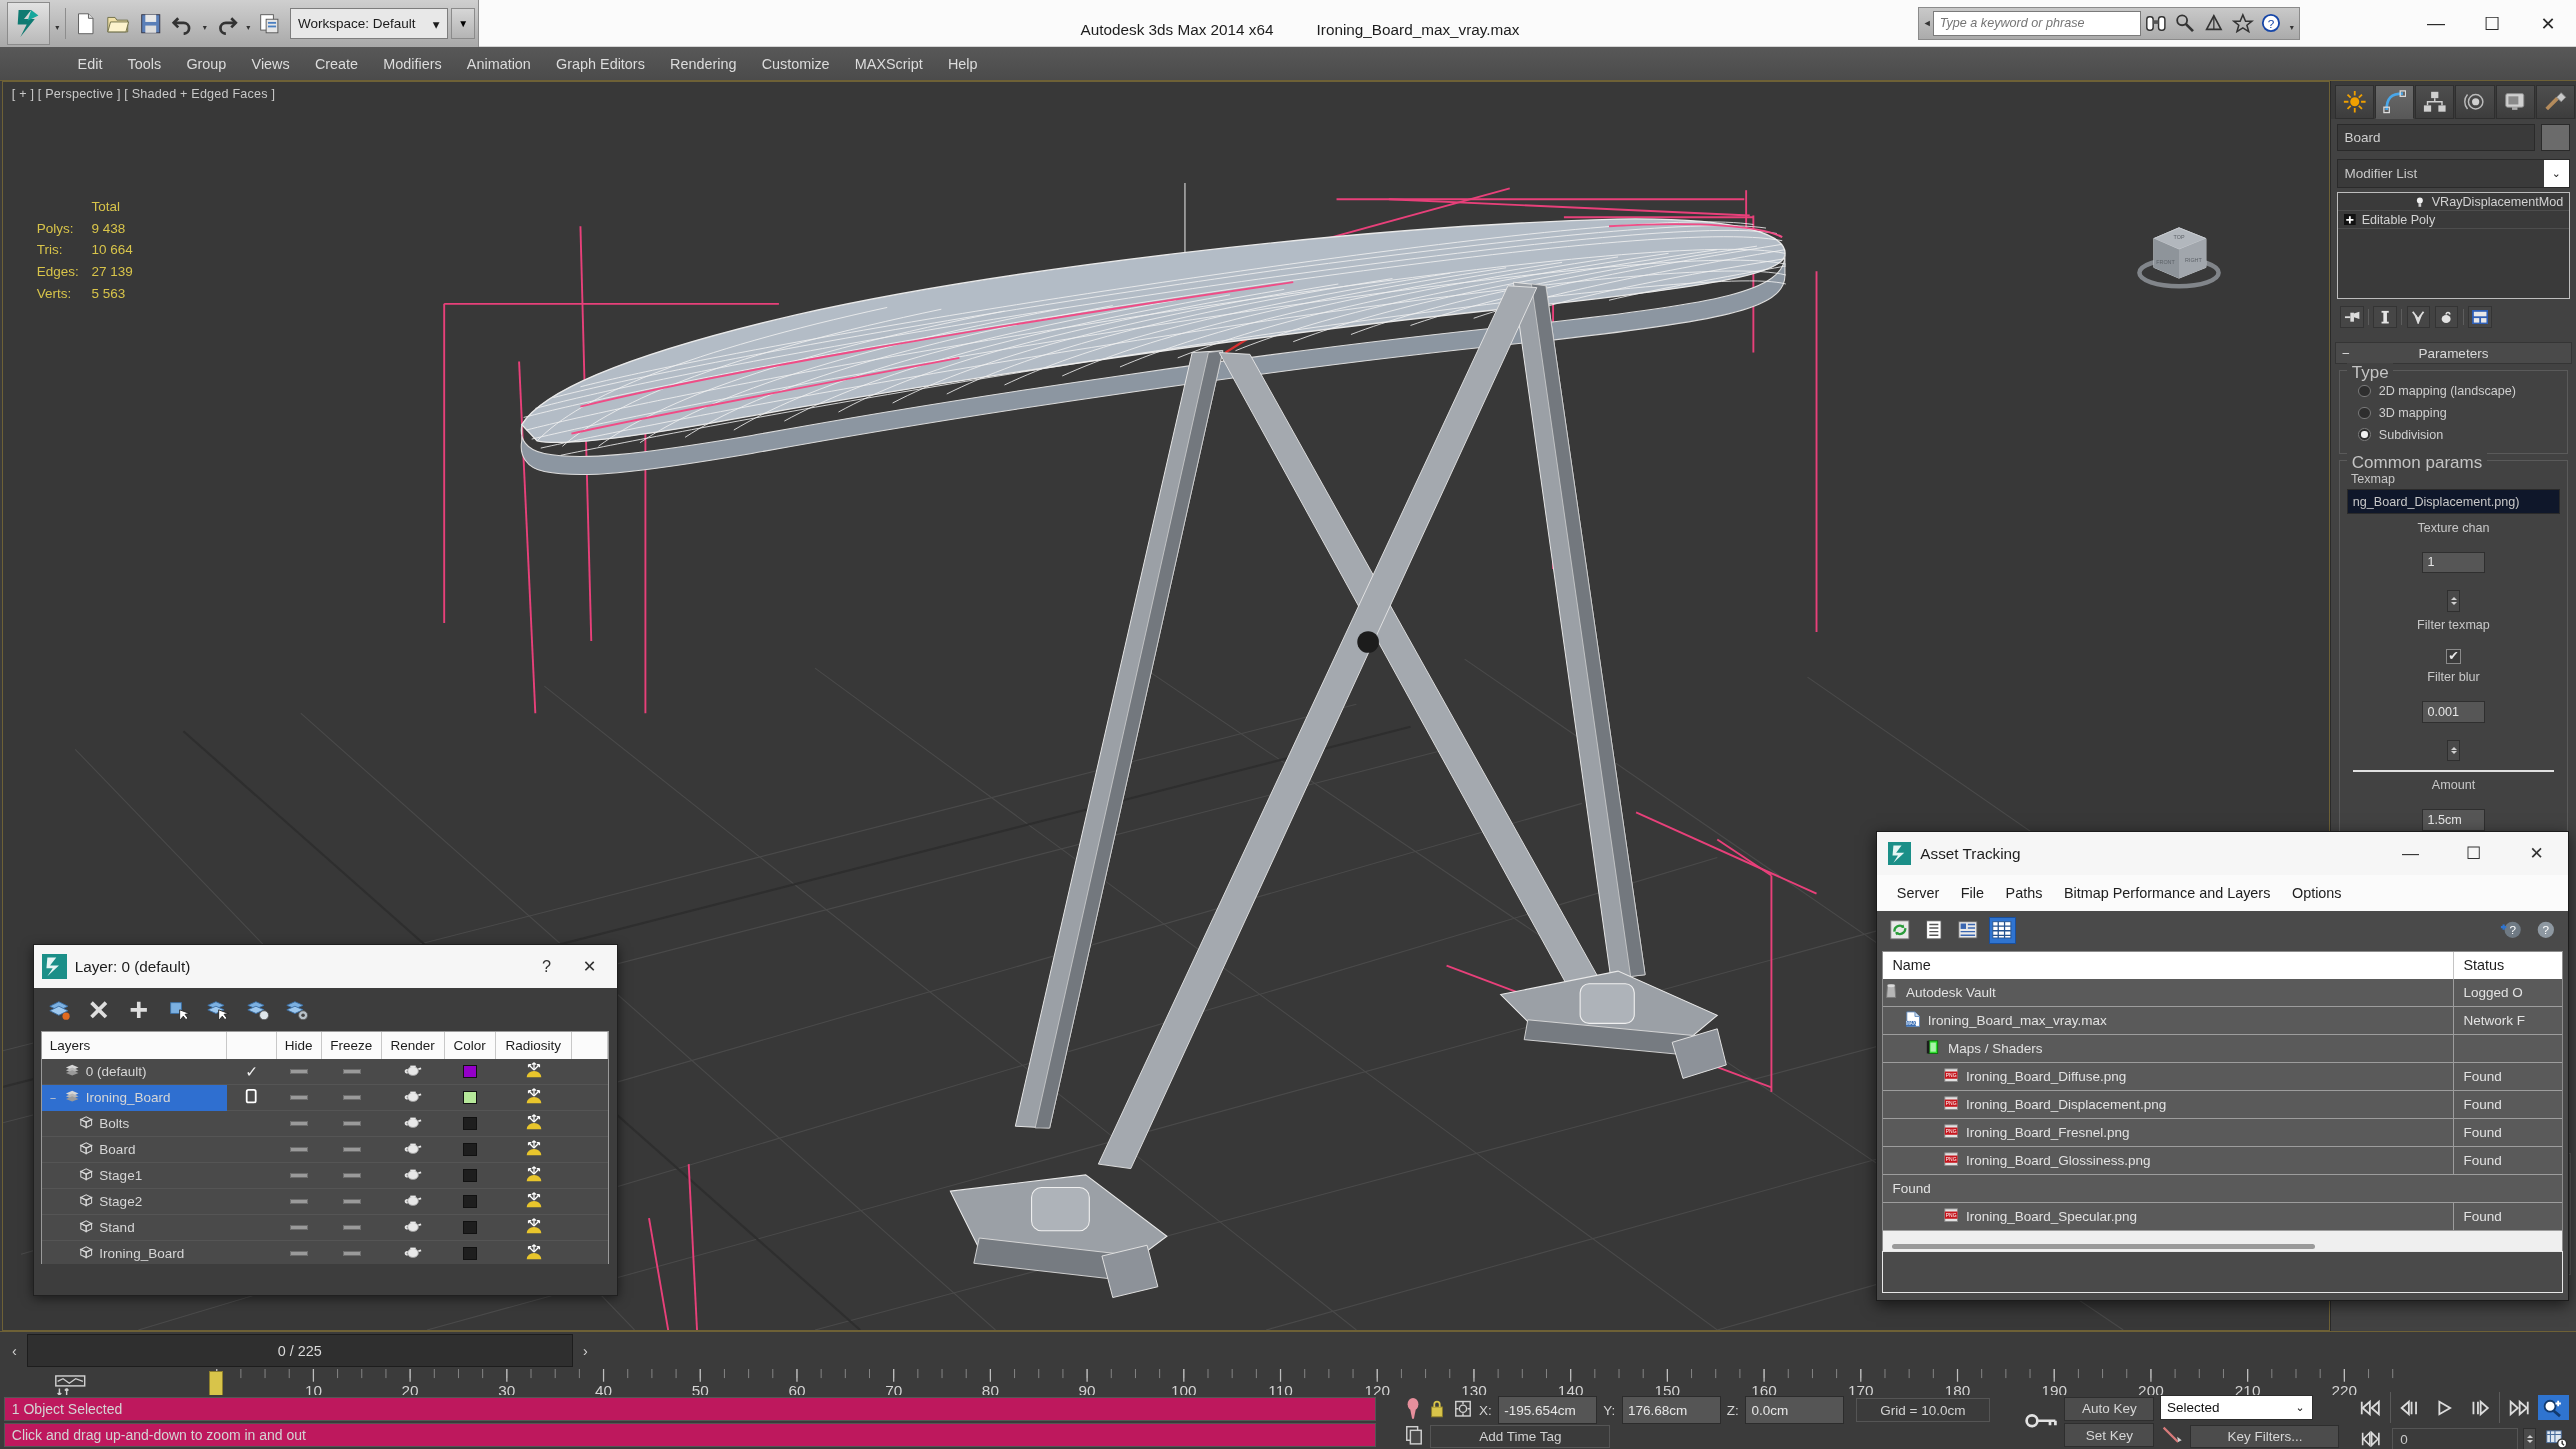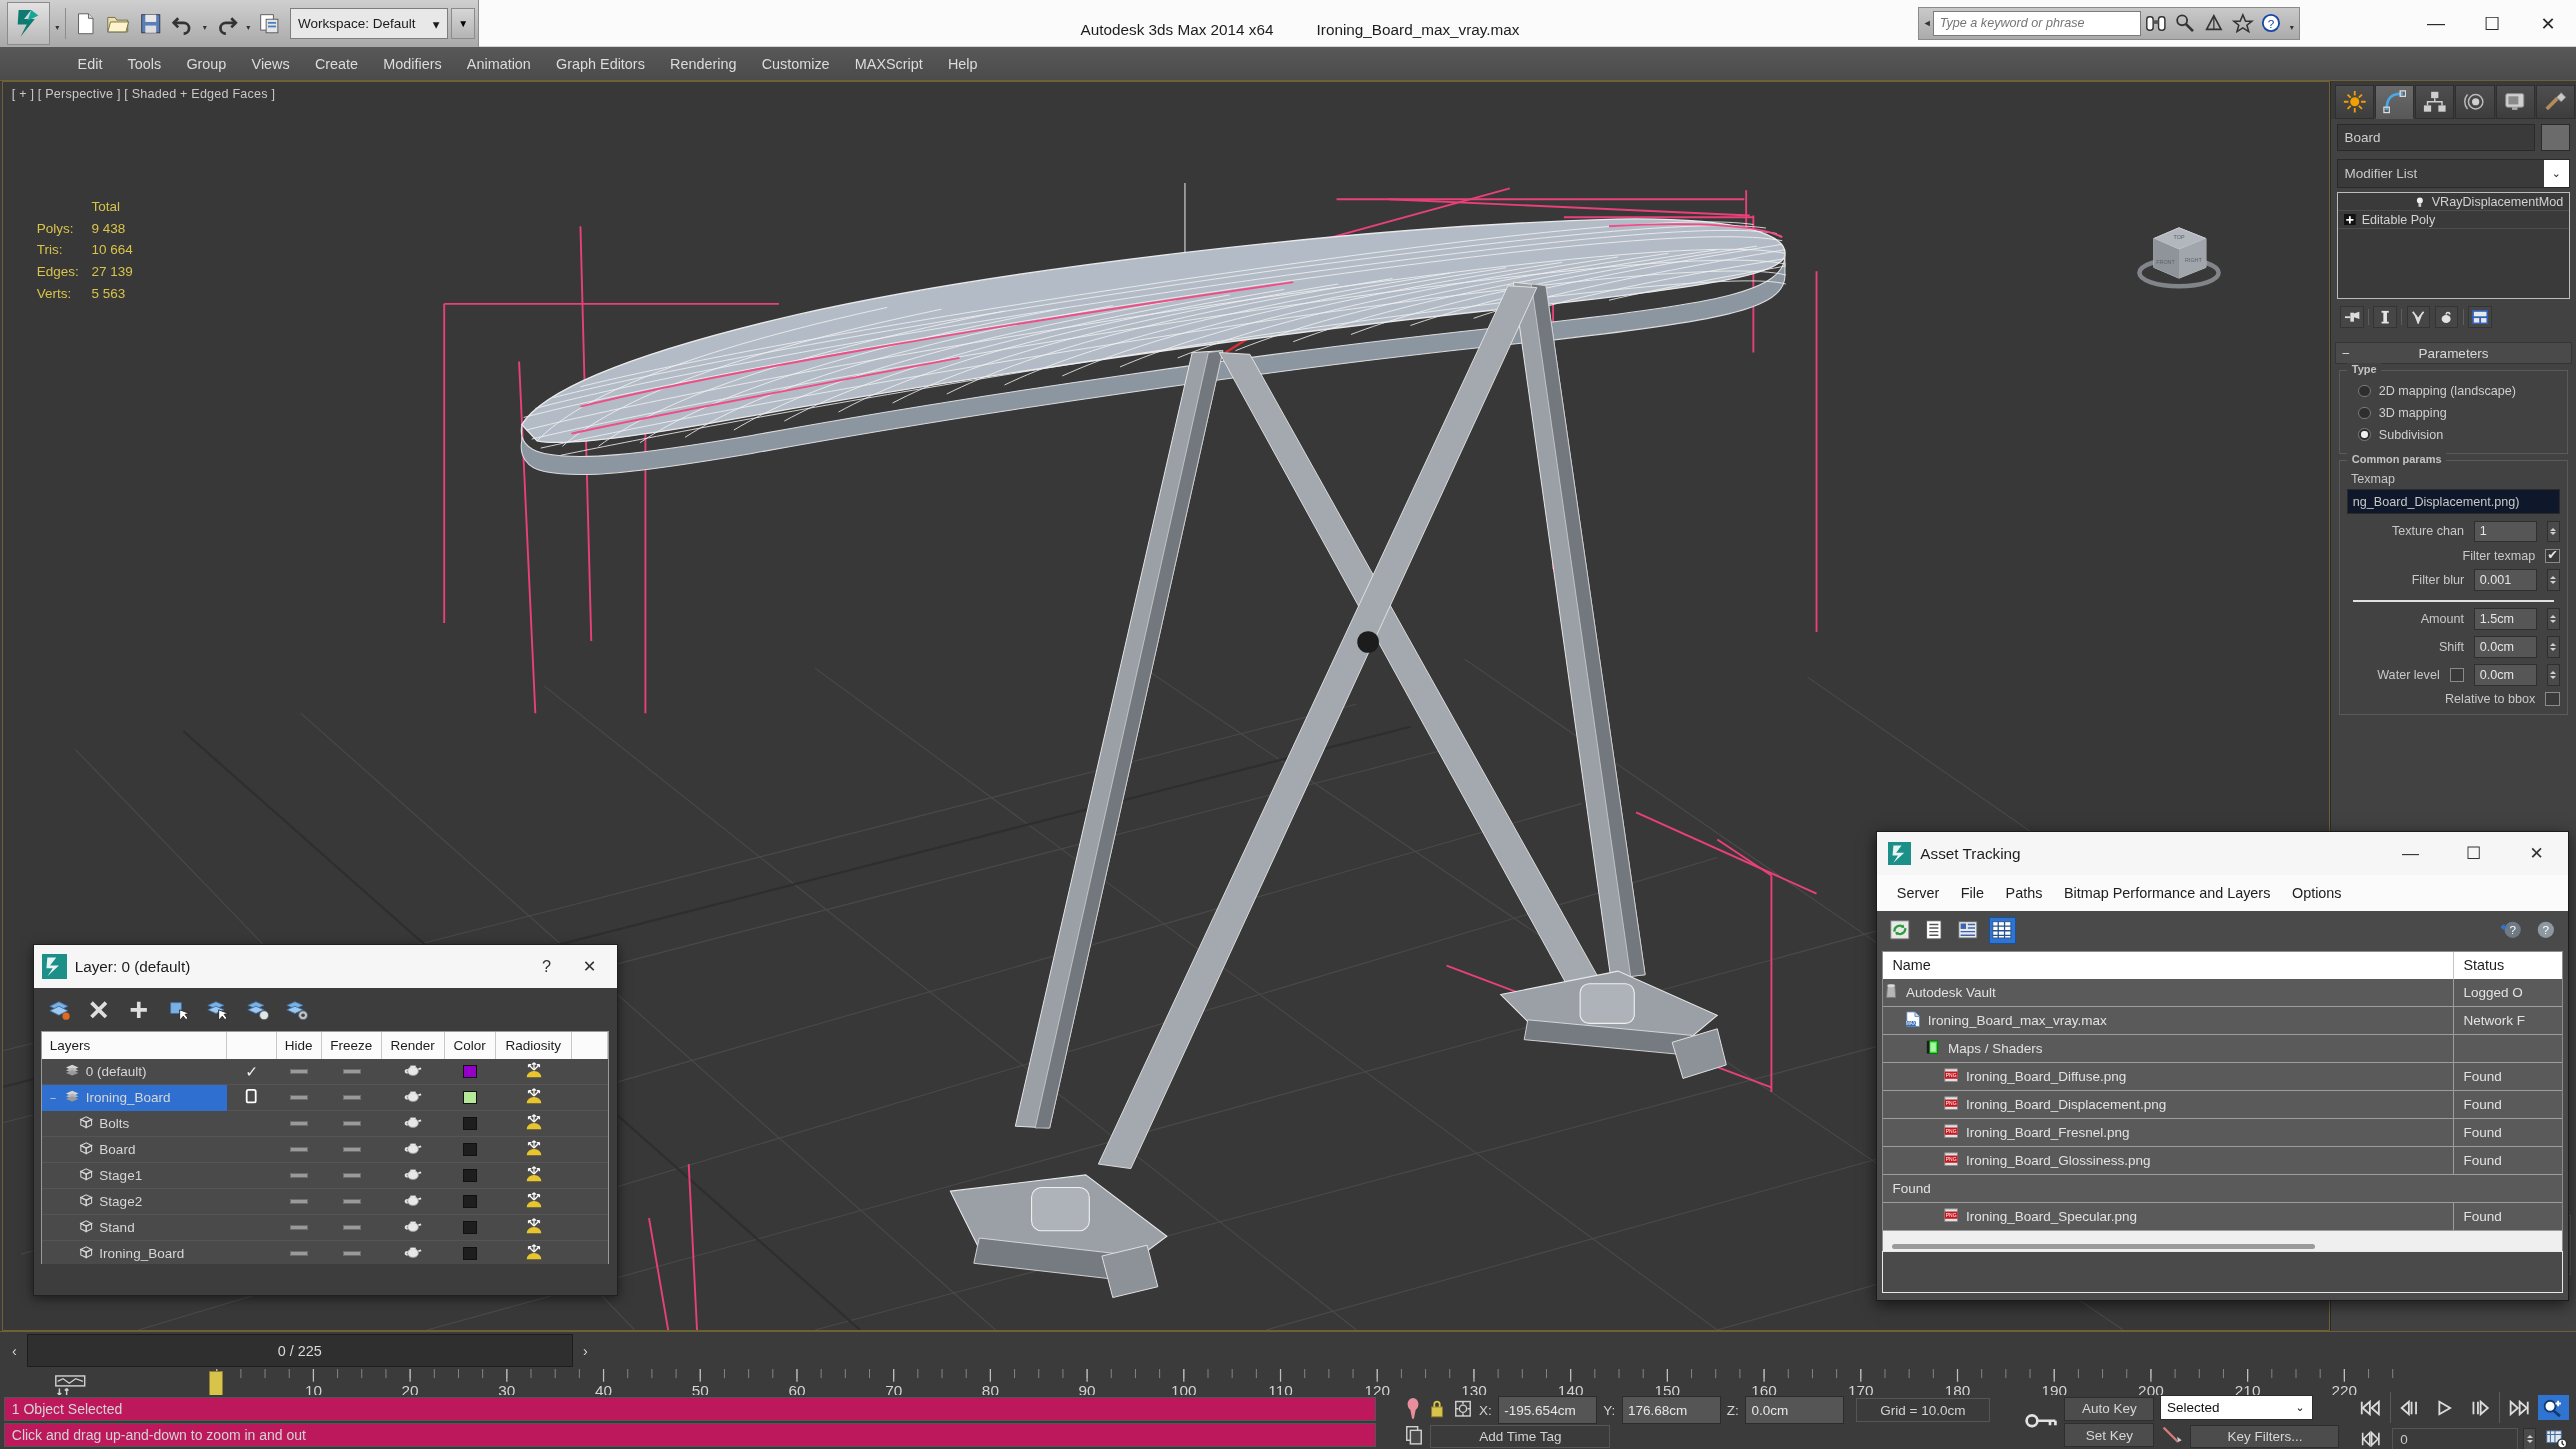--- a/index.html
+++ b/index.html
@@ -85,31 +85,31 @@
   .mtbtn{ width:23.5px; height:21.7px; display:flex; align-items:center; justify-content:center;
     background:#464646; border:0.9px solid #343434;}
   .mtsep{ width:0.9px; height:16.3px; background:#5d5d5d;}
 
   .rollout{ margin:7.2px 3.6px 0 3.6px; }
   .rolloutHead{ height:21.7px; background:#4a4a4a; border:0.9px solid #353535; display:flex;
     align-items:center; justify-content:center; position:relative; color:#d9d9d9; font-size:13.5px;}
   .rolloutHead .minus{ position:absolute; left:6.3px; font-size:13.5px;}
   .group{ margin:6.3px 4.5px; border:0.9px solid #5a5a5a; padding:9px 7.2px 7.2px 7.2px; position:relative;}
   .group > .glabel{ position:absolute; top:-8.1px; left:7.2px; background:#424242; padding:0 4.5px;
-    font-size:11px; color:#c4c4c4;font-weight:bold;}
+    font-size:17px; color:#c4c4c4;}
   .radio{ display:flex; align-items:center; gap:8.1px; font-size:12.6px; color:#cfcfcf; height:21.7px;
     padding-left:10.8px;}
   .rdot{ width:12.6px; height:12.6px; border-radius:50%; background:#2e2e2e; border:0.9px solid #7a7a7a;
     display:flex; align-items:center; justify-content:center;}
   .rdot i{ width:6.3px; height:6.3px; border-radius:50%; background:#f0f0f0; display:none;}
   .rdot.on i{ display:block;}
   .ptext{ font-size:12.6px; color:#c6c6c6; padding:1.8px 1.8px 3.6px 3.6px;}
   .pathfield{ height:25px; background:#0f172a; border:0.9px solid #2a2a2a; color:#c8c8c8;
     font-size:12.6px; display:flex; align-items:center; padding:0 4.5px; overflow:hidden; white-space:nowrap;}
-  .prow{ display:flex; align-items:center; justify-content:flex-end; gap:10px; margin-top:6.3px;}
+  .prow{ display:flex; align-items:center; justify-content:flex-end; gap:17px; margin-top:6.3px;flex-direction:column;}
   .plabel{ font-size:12.6px; color:#c8c8c8; white-space:nowrap;}
   .pspin{ width:63px; height:21.7px; background:#565656; border:0.9px solid #2f2f2f; color:#e6e6e6;
     font-size:12.6px; display:flex; align-items:center; padding:0 4.5px;}
   .spinner{ width:12.6px; height:21.7px; display:flex; flex-direction:column; justify-content:center;
     align-items:center; background:#4a4a4a; border:0.9px solid #2f2f2f; gap:1.8px;}
   .spinner i{ border-left:3.6px solid transparent; border-right:3.6px solid transparent;}
   .spinner i.up{ border-bottom:3.6px solid #d0d0d0;}
   .spinner i.dn{ border-top:3.6px solid #d0d0d0;}
   .chk{ width:14.4px; height:14.4px; background:#3a3a3a; border:0.9px solid #8a8a8a; position:relative;}
   .chk.on::after{ content:"✔"; position:absolute; left:0.9px; top:-2.7px; font-size:12.6px; color:#e8e8e8;}

